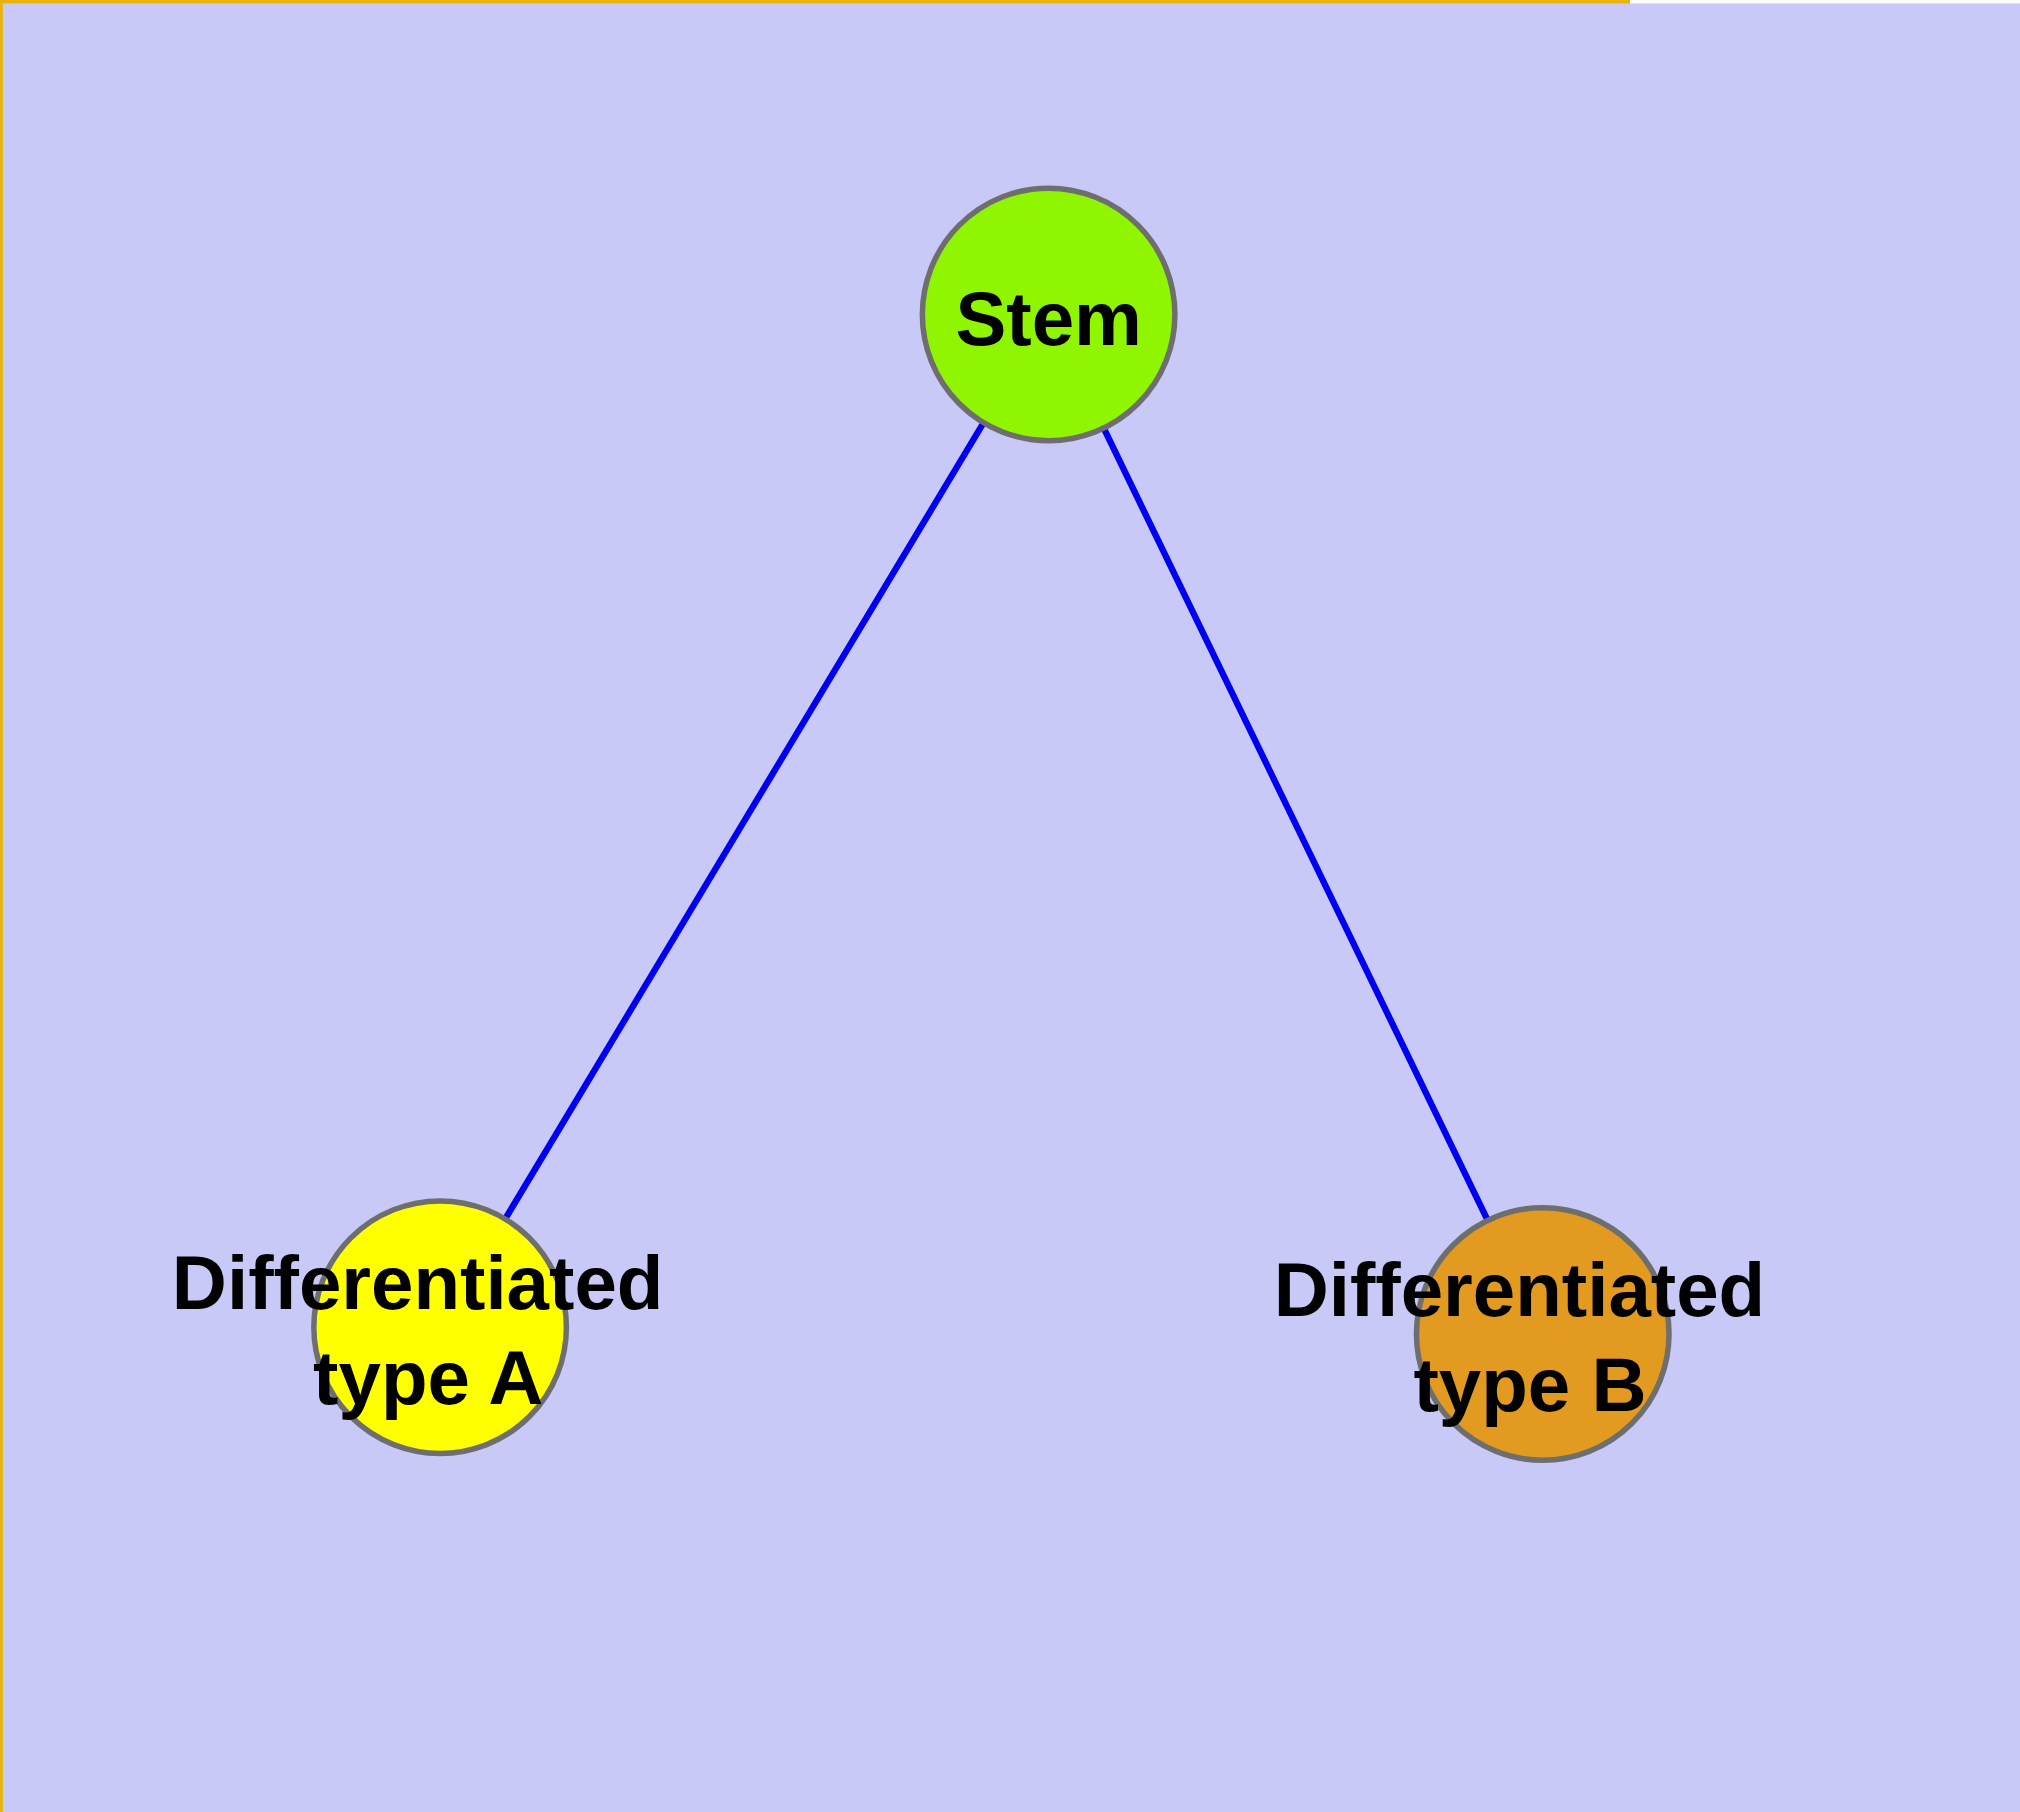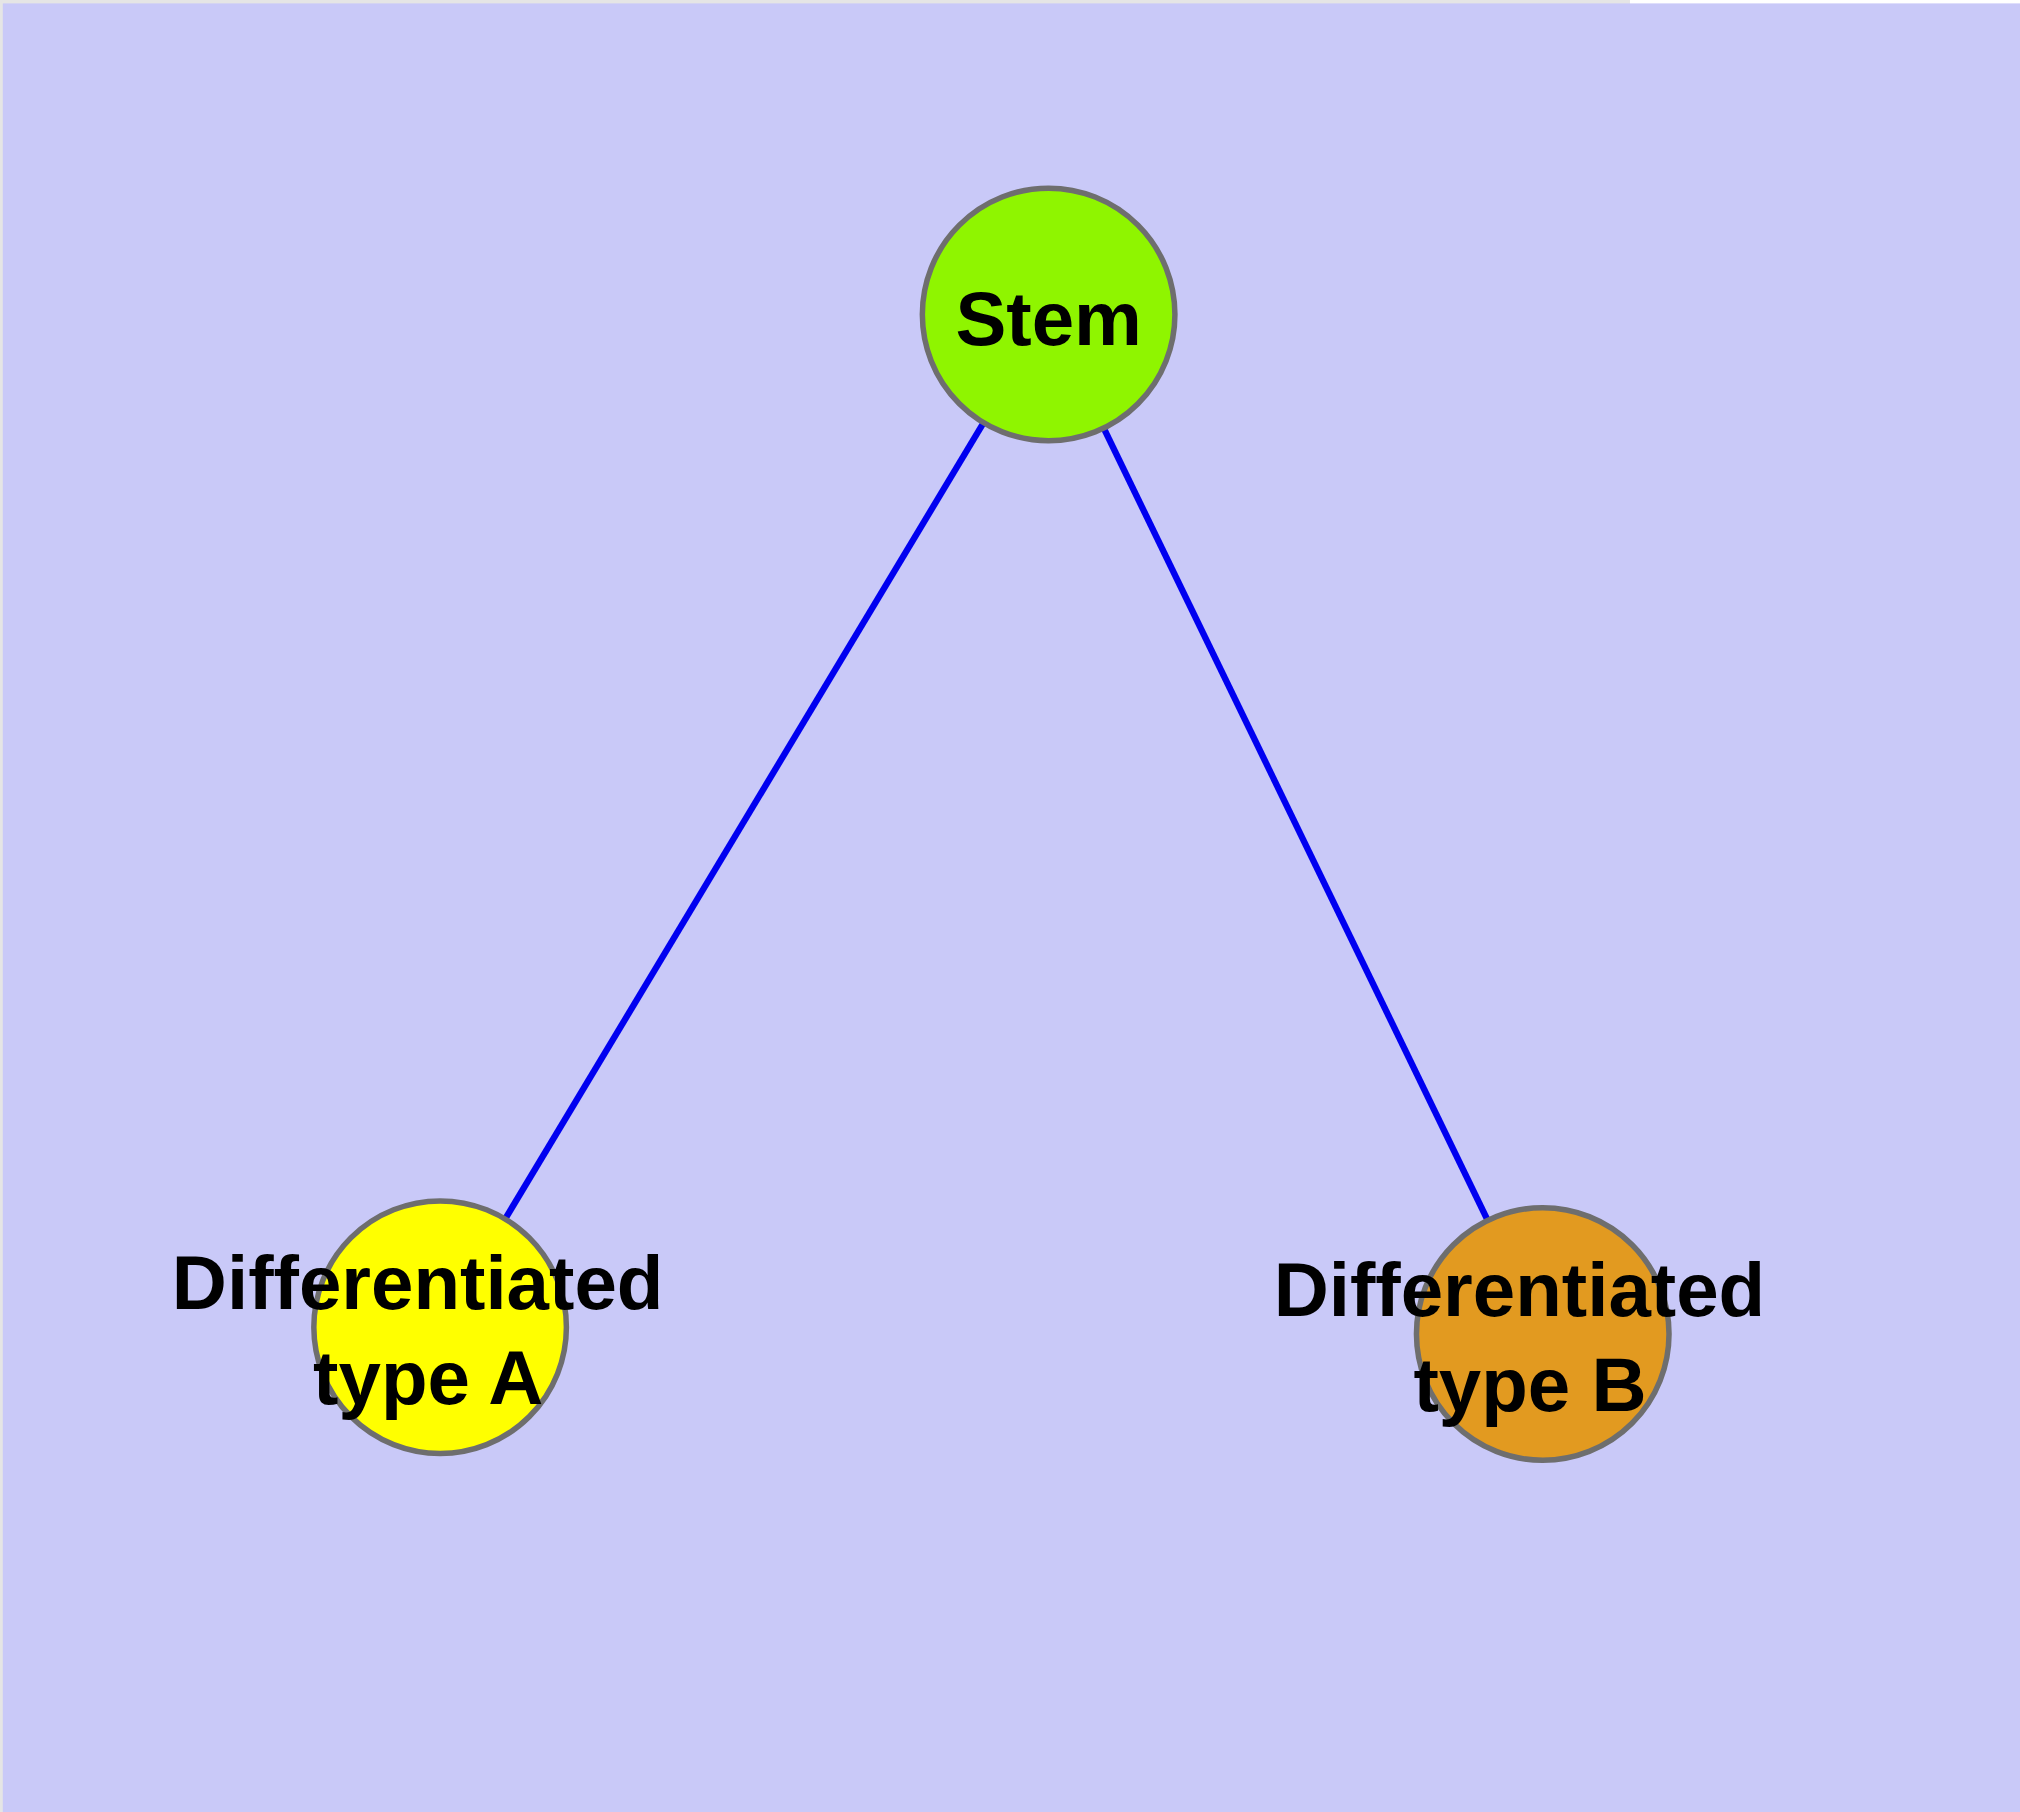--- a/index.html
+++ b/index.html
@@ -5,21 +5,21 @@
   html, body {
     margin: 0;
     padding: 0;
     background: #ffffff;
     font-family: "Liberation Sans", sans-serif;
   }
   .stage {
     width: 1630px;
     height: 1812px;
     position: relative;
-    background: #e5e5e5;
+    background: #eab308;
   }
   svg {
     display: block;
     width: 2021px;
     height: 1812px;
   }
   .node-label {
     font-family: "Liberation Sans", sans-serif;
     font-weight: bold;
     font-size: 90px;

